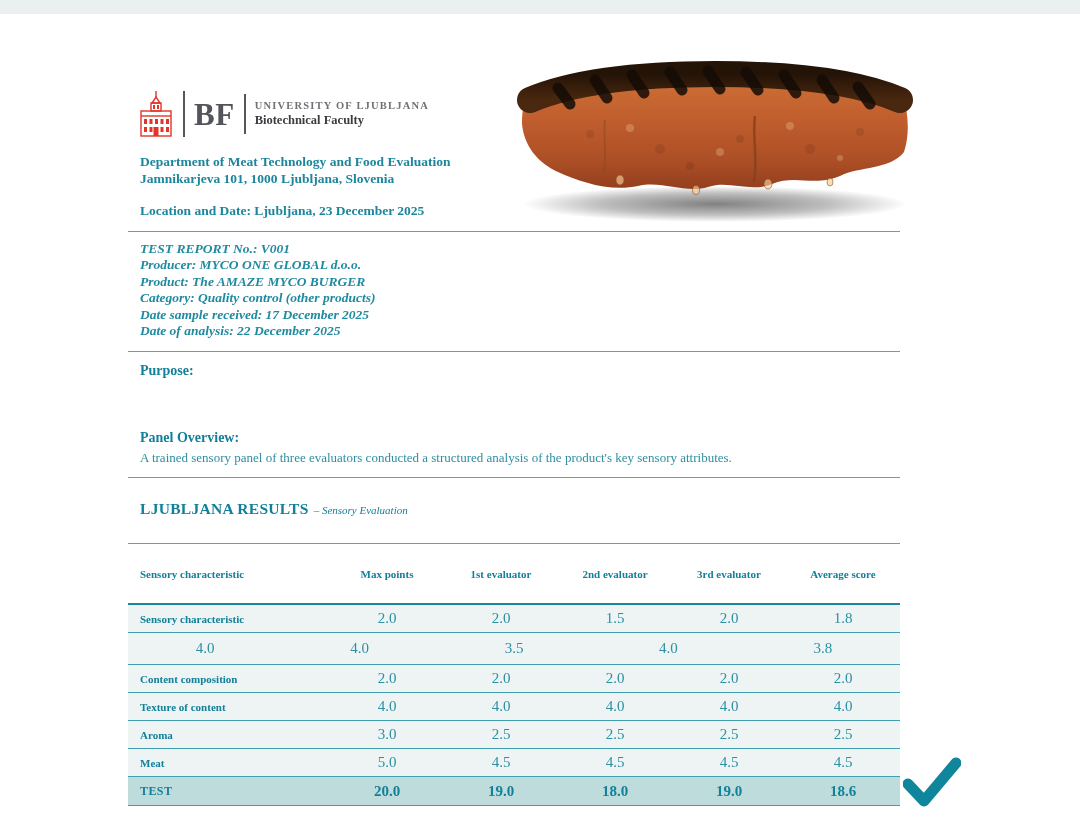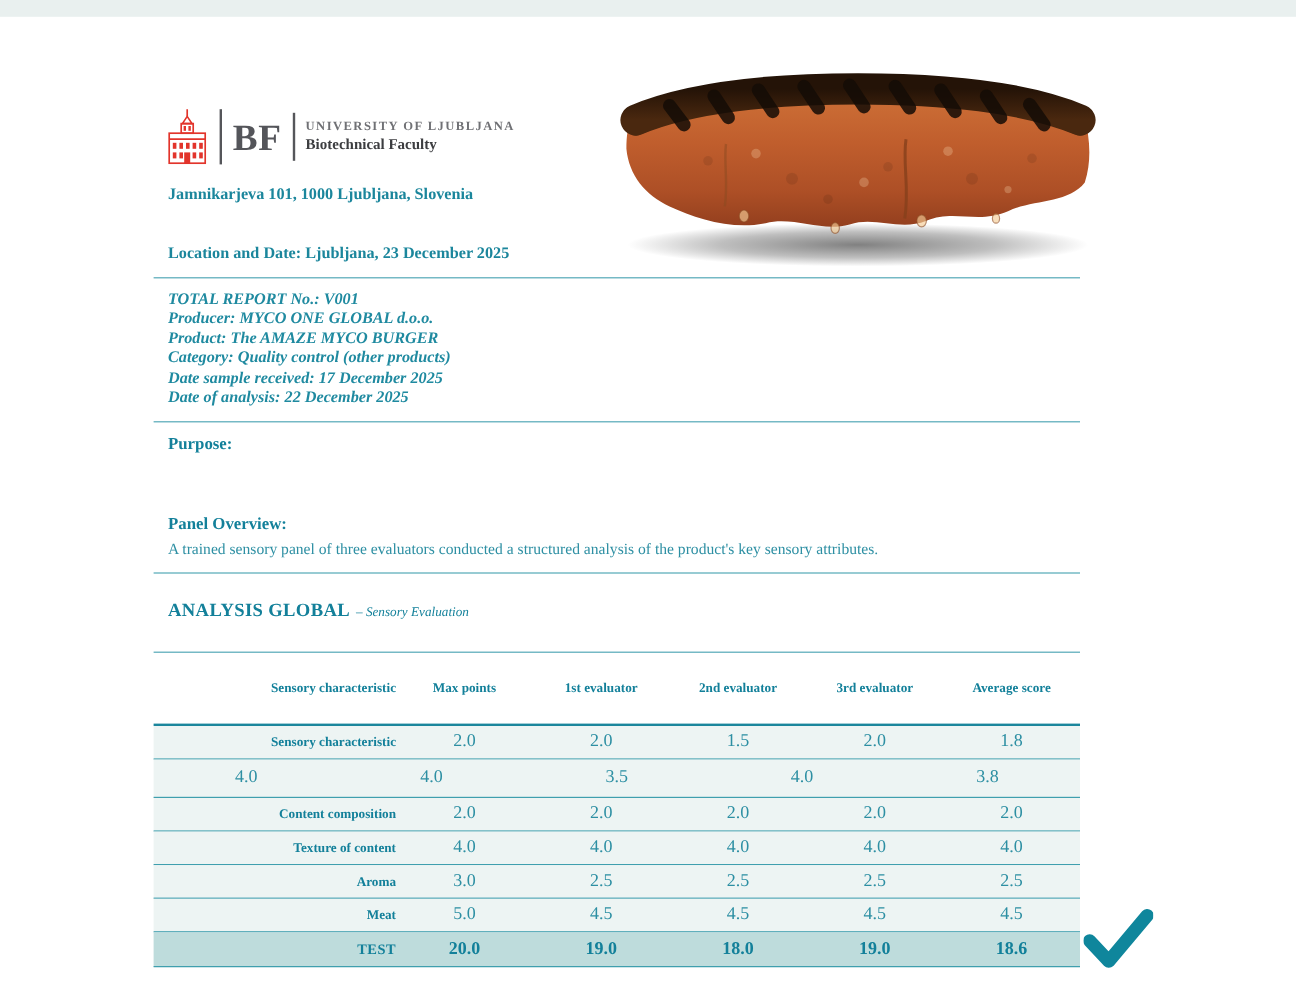--- a/index.html
+++ b/index.html
@@ -28,21 +28,21 @@
 
   .analysis{left:140px;top:486px;font-size:15.5px;color:#13809a;}
   .analysis .b{font-weight:800;letter-spacing:.3px;}
   .analysis .i{font-style:italic;font-weight:400;font-size:11px;margin-left:5px;}
 
   
   .table{position:absolute;left:128px;top:546px;width:772px;}
   .t-head{display:flex;height:45px;border-bottom:2.2px solid #1b869c;
           align-items:flex-start;padding-top:8px;box-sizing:border-box;}
   .t-head .c-label,.t-head .c-val{font-size:11px;font-weight:700;color:#13809a;}
-  .c-label{flex:0 0 202px;padding-left:12px;box-sizing:border-box;text-align:right;}
+  .c-label{flex:0 0 202px;padding-left:12px;box-sizing:border-box;text-align:left;}
   .c-val{flex:1;text-align:center;}
   .t-row{display:flex;align-items:center;background:#edf4f3;
          border-bottom:1.4px solid #3f9fae;height:27px;}
   .t-row.two{height:31px;}
   .t-row .c-label{font-size:11px;font-weight:700;color:#13809a;line-height:12px;}
   .t-row .c-val{font-size:15px;color:#2d8fa3;}
   .t-row.total{background:#bedcdc;height:28px;}
   .t-row.total .c-label{font-size:12px;letter-spacing:.4px;}
   .t-row.total .c-val{font-weight:700;color:#13809a;}
 
@@ -144,46 +144,47 @@
     </g>
     <g fill="rgba(245,205,150,0.65)" stroke="rgba(140,75,35,0.6)" stroke-width="1">
       <ellipse cx="110" cy="126" rx="4" ry="5"></ellipse>
       <ellipse cx="186" cy="136" rx="3.5" ry="4.5"></ellipse>
       <ellipse cx="258" cy="130" rx="4" ry="5"></ellipse>
       <ellipse cx="320" cy="128" rx="3" ry="4"></ellipse>
     </g>
   </svg>
 
   <div class="abs dept">
+    <div>Department of Meat Technology and Food Evaluation</div>
     <div>Jamnikarjeva 101, 1000 Ljubljana, Slovenia</div>
   </div>
   <div class="abs locdate">Location and Date: Ljubljana, 23 December 2025</div>
 
   <div class="rule" style="top:217px"></div>
 
   <div class="abs report">
-    <div>TOTAL REPORT No.: V001</div>
+    <div>TEST REPORT No.: V001</div>
     <div>Producer: MYCO ONE GLOBAL d.o.o.</div>
     <div>Product: The AMAZE MYCO BURGER</div>
     <div>Category: Quality control (other products)</div>
     <div>Date sample received: 17 December 2025</div>
     <div>Date of analysis: 22 December 2025</div>
   </div>
 
   <div class="rule" style="top:337px"></div>
 
   <div class="abs sec-head" style="left:140px;top:349px">Purpose:</div>
 
   <div class="abs sec-head" style="left:140px;top:416px">Panel Overview:</div>
   <div class="abs sec-body" style="left:140px;top:434px">A trained sensory panel of three evaluators conducted a structured analysis of the product's key sensory attributes.</div>
 
   <div class="rule" style="top:463px"></div>
 
   <div class="abs analysis">
-    <span class="b">ANALYSIS GLOBAL</span><span class="i">– Sensory Evaluation</span>
+    <span class="b">LJUBLJANA RESULTS</span><span class="i">– Sensory Evaluation</span>
   </div>
 
   <div class="rule" style="top:529px"></div>
 
   <div class="table">
     <div class="t-head">
       <div class="c-label">Sensory characteristic</div>
       <div class="c-val">Max points</div>
       <div class="c-val">1st evaluator</div>
       <div class="c-val">2nd evaluator</div>

